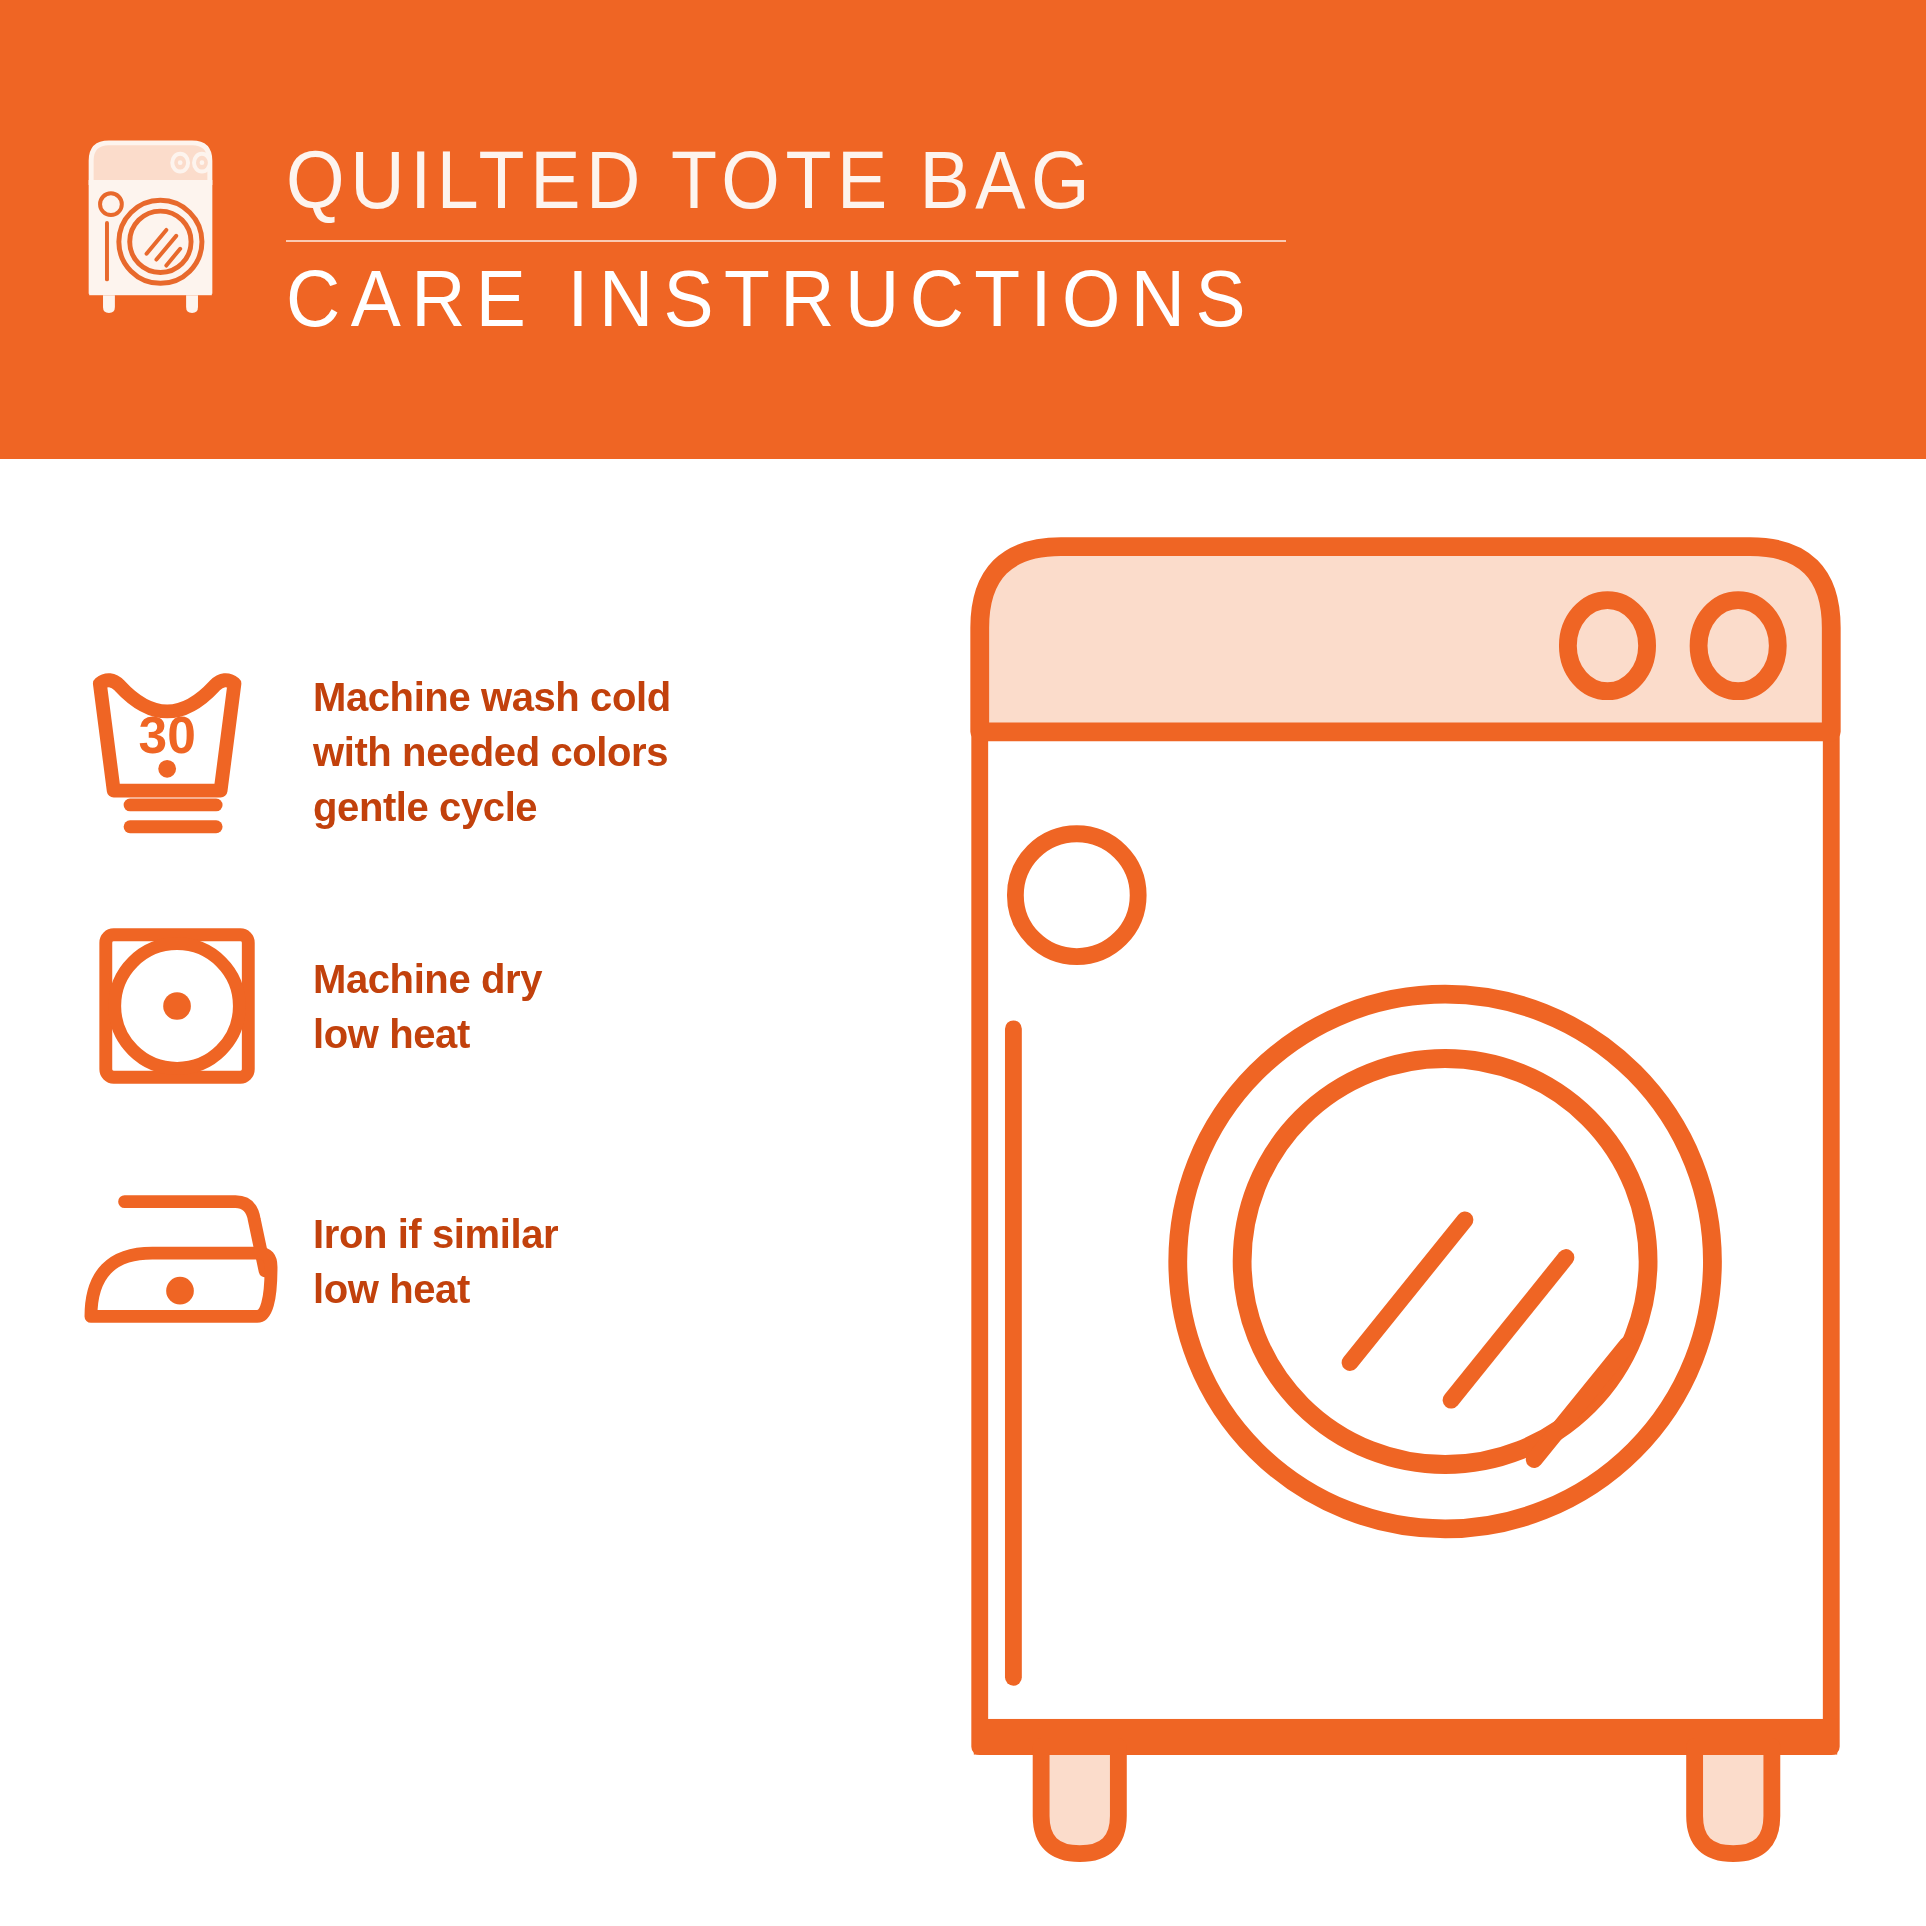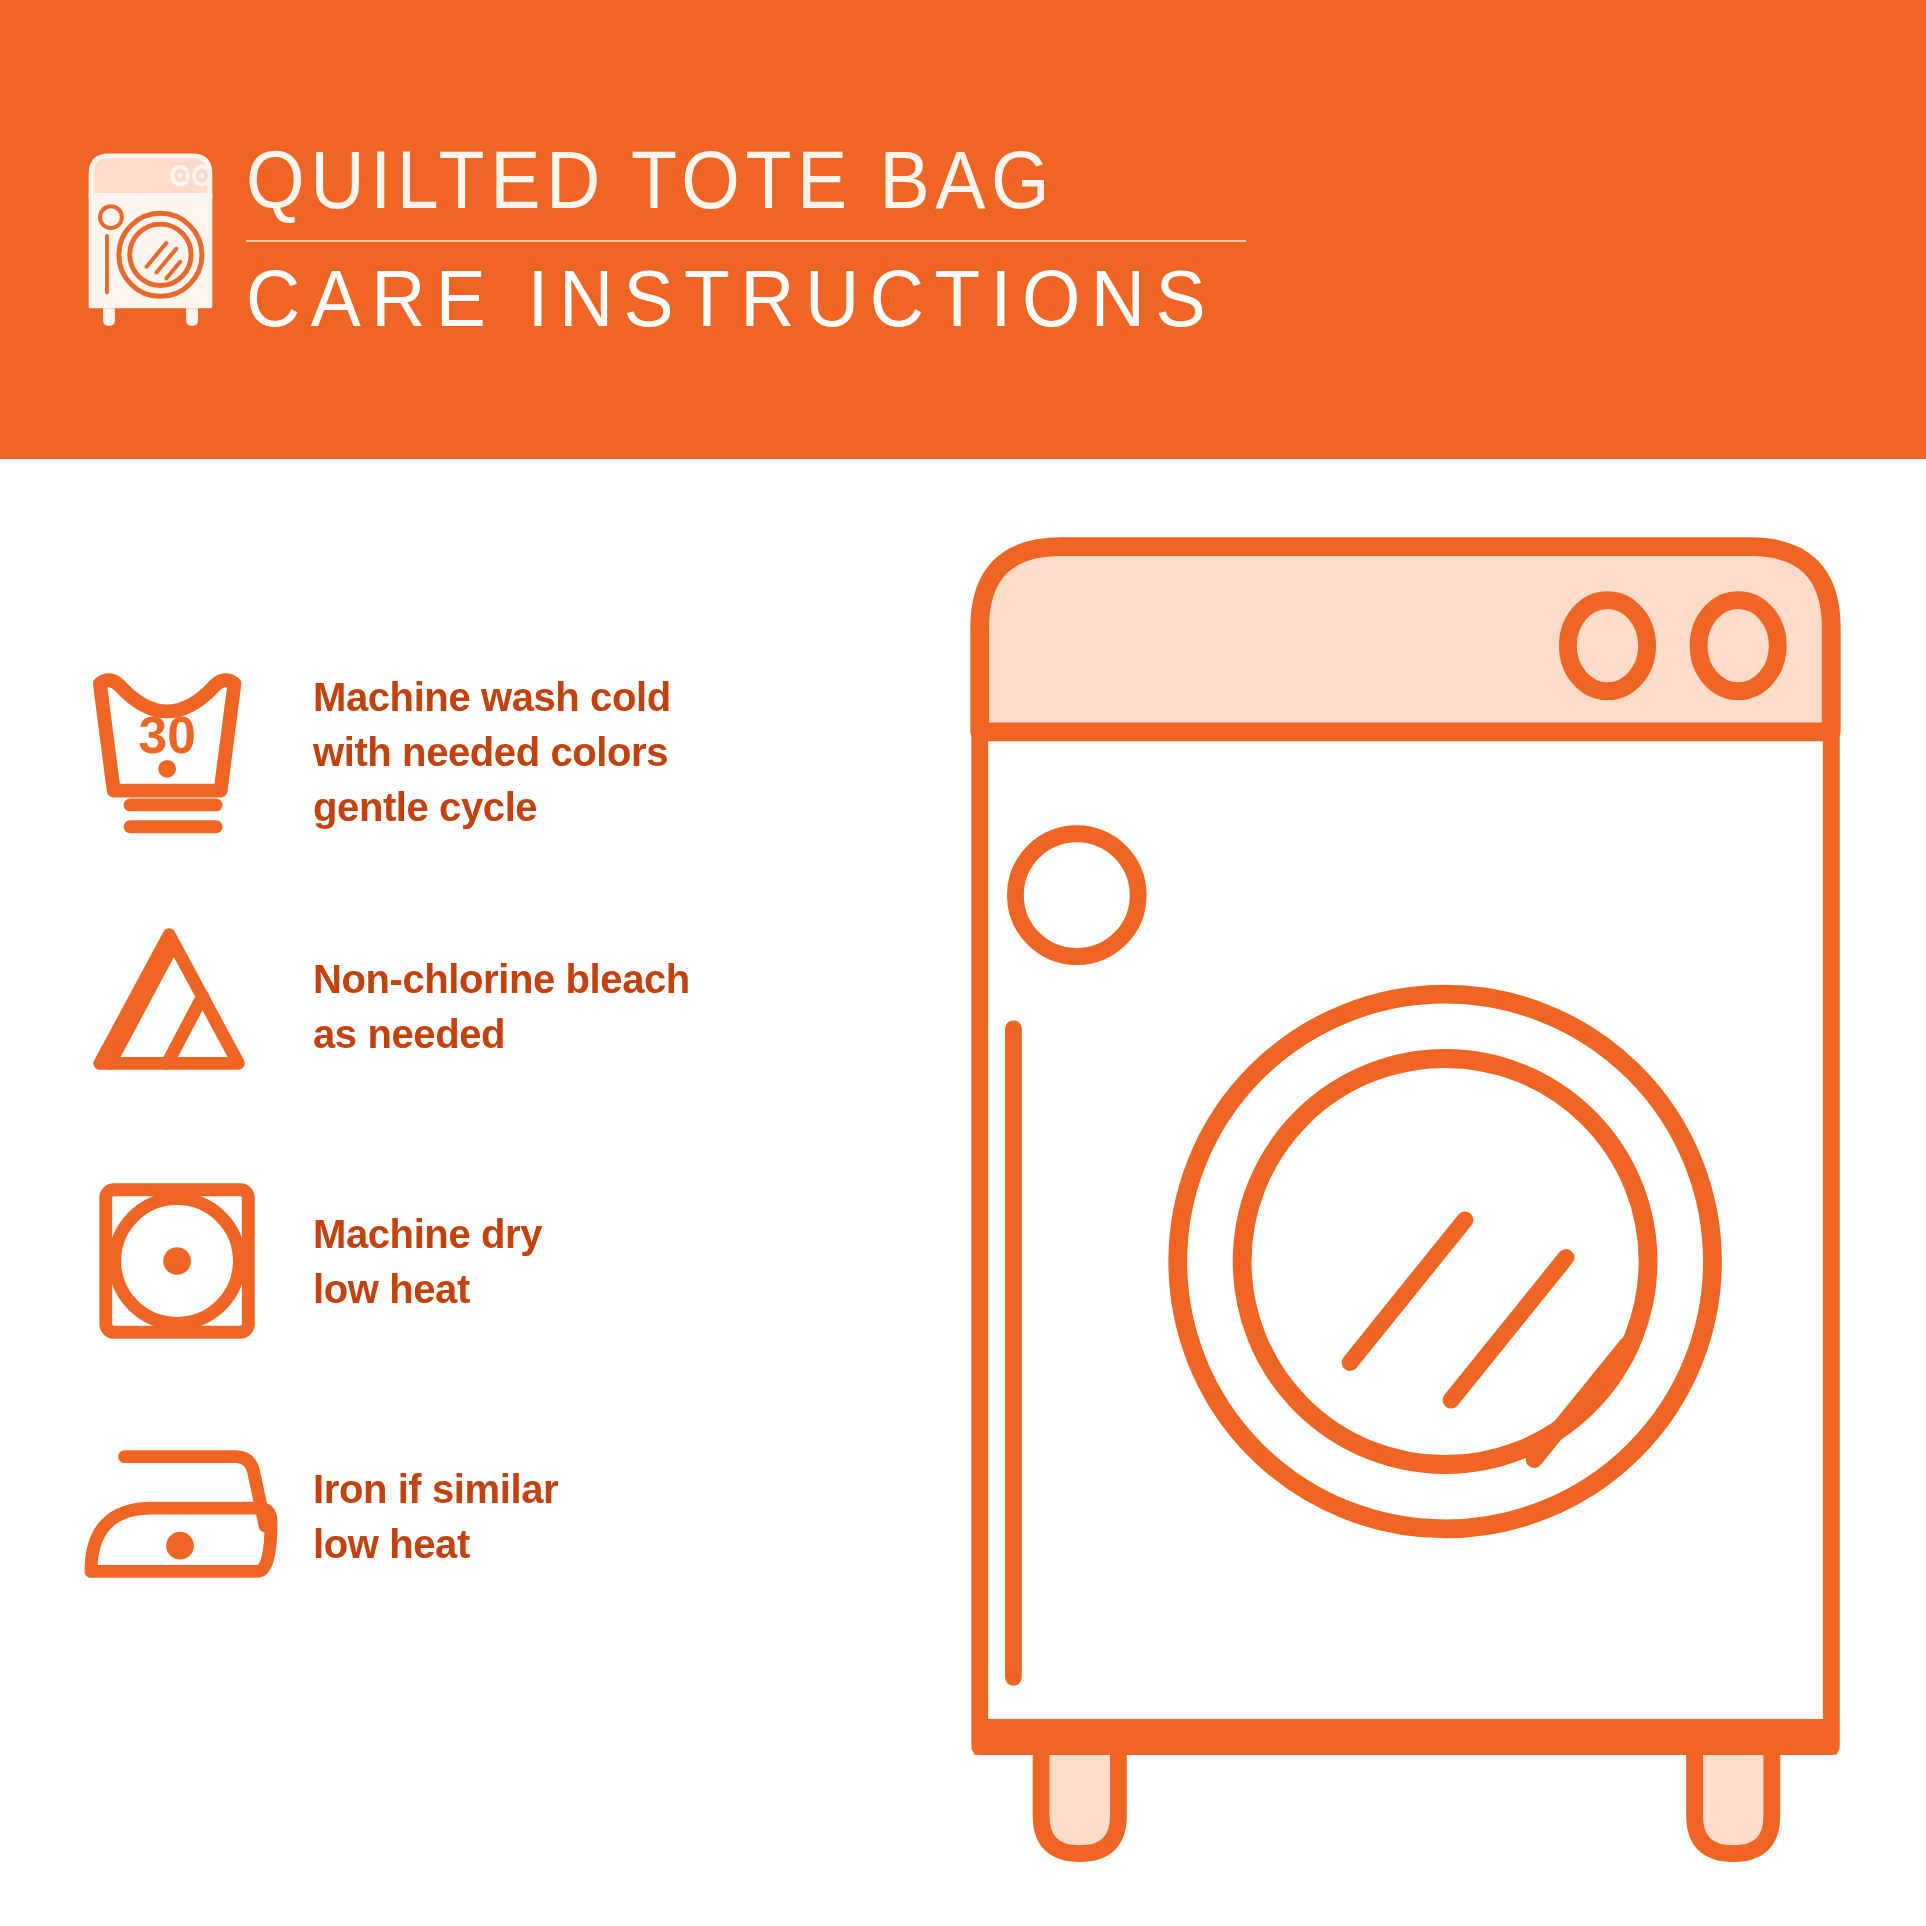--- a/index.html
+++ b/index.html
@@ -14,21 +14,21 @@
   .page{position:relative;width:1927px;height:1927px;background:#fff;}
 
   
   .header{
     position:absolute;left:0;top:0;
     width:1927px;height:459px;
     background:#EF6524;
   }
   .header-inner{
     position:absolute;left:77px;top:131px;
-    display:flex;align-items:center;
+    display:flex;align-items:flex-start;gap:40px;
   }
   .header-logo{
     width:147px;height:184px;
     margin-right:22px;
     flex:0 0 auto;
   }
   .header-logo svg{display:block;width:147px;height:184px;}
 
   .header-text{position:relative;padding-top:6px;}
   .title-main{
@@ -175,35 +175,20 @@
         </div>
         <div class="care-text">
           <div>
             <span>Machine wash cold</span>
             <span>with needed colors</span>
             <span>gentle cycle</span>
           </div>
         </div>
       </div>
 
-      <div class="care-row">
-        <div class="care-icon">
-          <svg width="198" height="188" viewBox="0 0 200 190" xmlns="http://www.w3.org/2000/svg">
-            <path d="M88 22 L158 152 L18 152 Z" fill="none" stroke="#EF6524" stroke-width="13" stroke-linejoin="round" stroke-linecap="round"></path>
-            <line x1="88" y1="40" x2="28" y2="152" stroke="#EF6524" stroke-width="13" stroke-linecap="round"></line>
-            <line x1="122" y1="84" x2="86" y2="152" stroke="#EF6524" stroke-width="13" stroke-linecap="round"></line>
-          </svg>
-        </div>
-        <div class="care-text">
-          <div>
-            <span>Non-chlorine bleach</span>
-            <span>as needed</span>
-          </div>
-        </div>
-      </div>
 
       <div class="care-row">
         <div class="care-icon">
           <svg width="198" height="188" viewBox="0 0 200 190" xmlns="http://www.w3.org/2000/svg">
             <rect x="24" y="22" width="144" height="144" rx="8" fill="none" stroke="#EF6524" stroke-width="13"></rect>
             <circle cx="96" cy="94" r="63" fill="none" stroke="#EF6524" stroke-width="13"></circle>
             <circle cx="96" cy="94" r="14" fill="#EF6524"></circle>
           </svg>
         </div>
         <div class="care-text">

